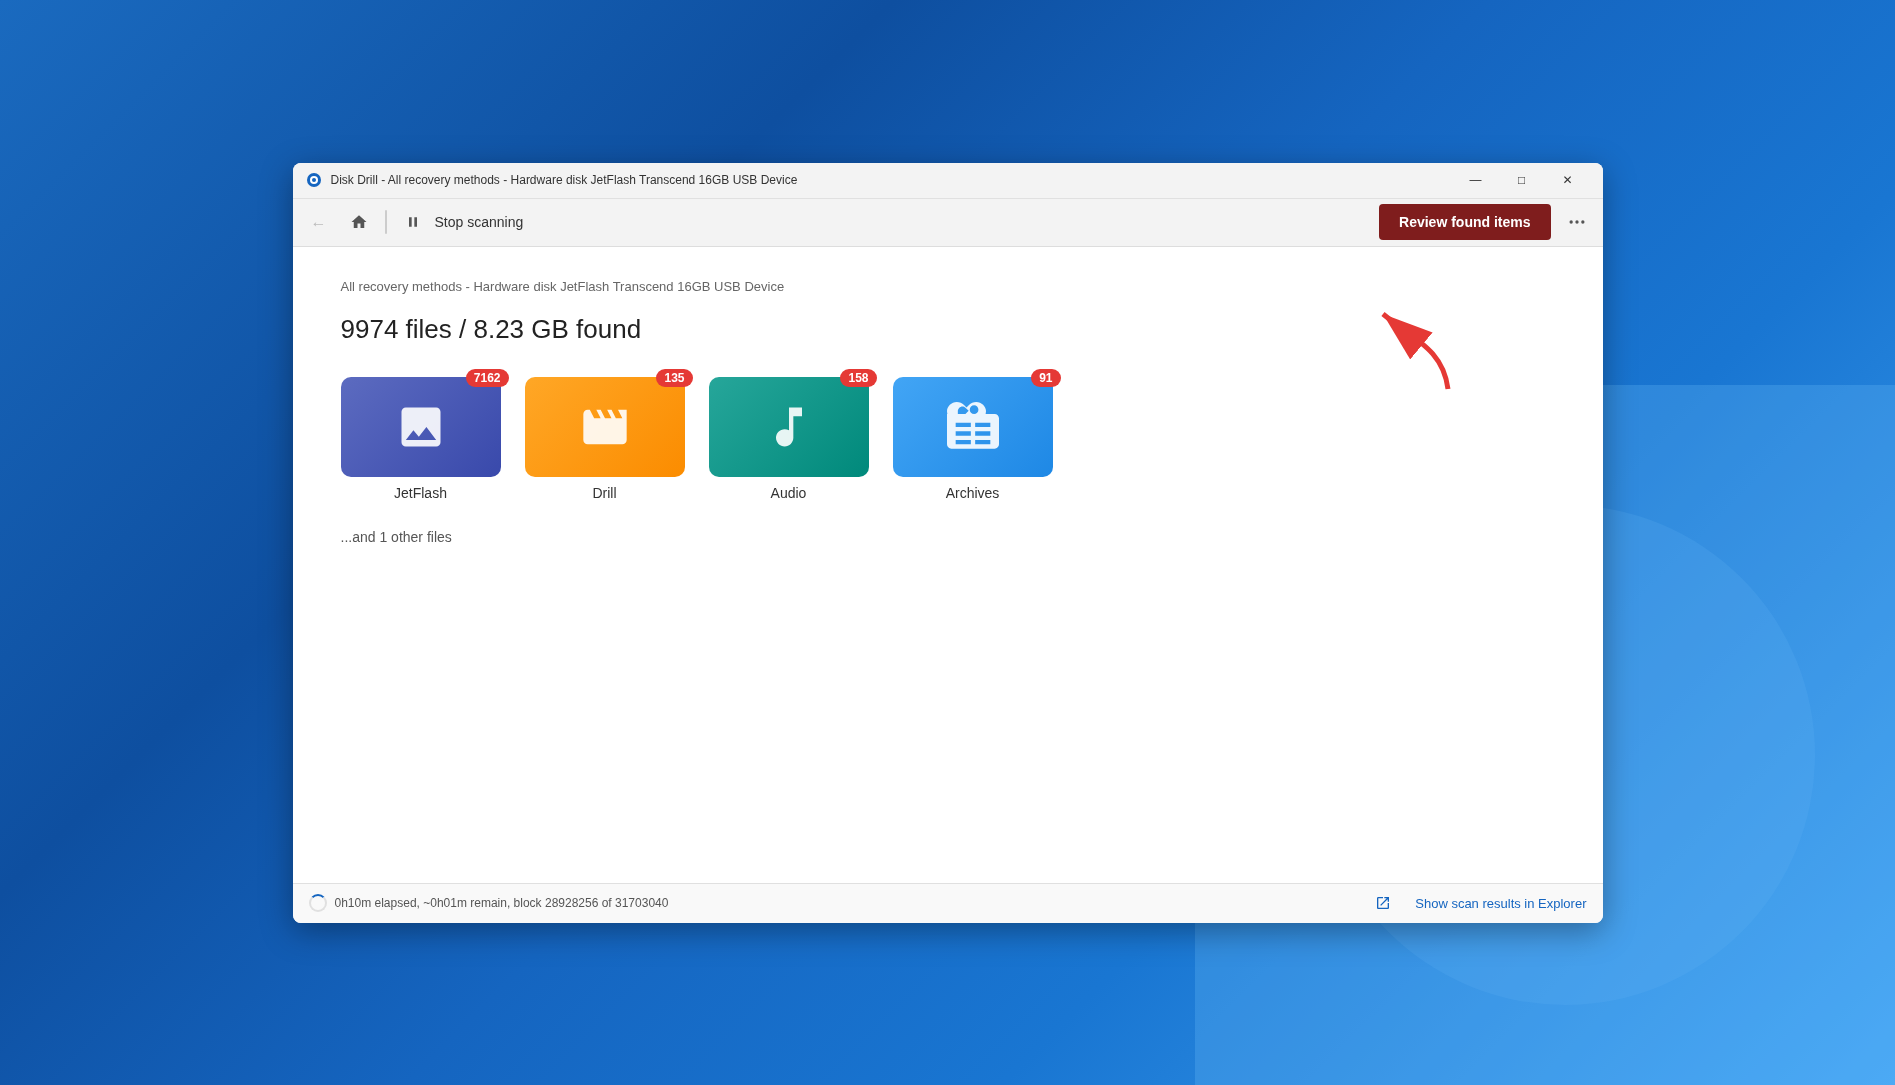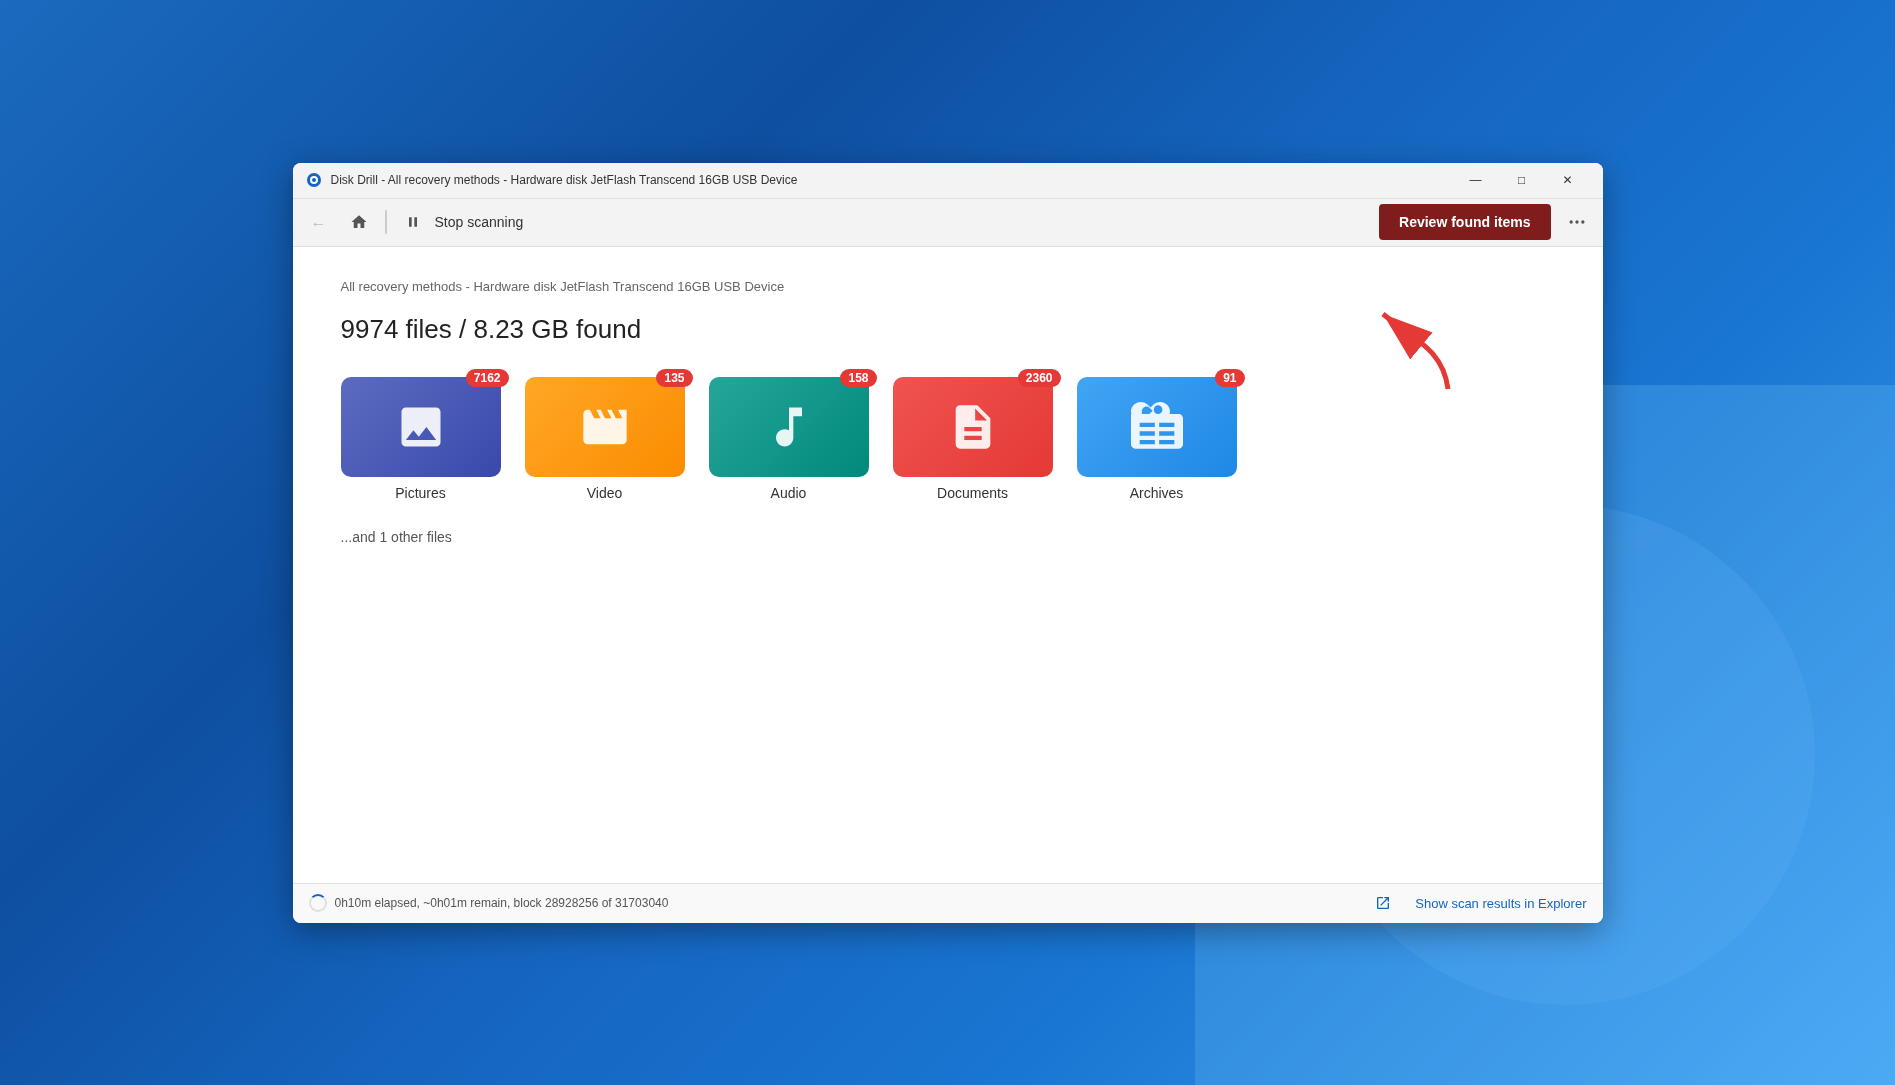--- a/index.html
+++ b/index.html
@@ -354,52 +354,43 @@
 
     <div class="categories-row">
 
       <div class="category-item">
         <div class="category-tile tile-pictures">
           <span class="badge">7162</span>
           <svg viewBox="0 0 24 24">
               <path d="M21 19V5c0-1.1-.9-2-2-2H5c-1.1 0-2 .9-2 2v14c0 1.1.9 2 2 2h14c1.1 0 2-.9 2-2zM8.5 13.5l2.5 3.01L14.5 12l4.5 6H5l3.5-4.5z"></path>
             </svg>
         </div>
-        <span class="category-label">Pictures</span>
+        <span class="category-label">JetFlash</span>
       </div>
 
       <div class="category-item">
         <div class="category-tile tile-video">
           <span class="badge">135</span>
           <svg viewBox="0 0 24 24">
               <path d="M18 4l2 4h-3l-2-4h-2l2 4h-3l-2-4H8l2 4H7L5 4H4c-1.1 0-1.99.9-1.99 2L2 18c0 1.1.9 2 2 2h16c1.1 0 2-.9 2-2V4h-4z"></path>
             </svg>
         </div>
-        <span class="category-label">Video</span>
+        <span class="category-label">Drill</span>
       </div>
 
       <div class="category-item">
         <div class="category-tile tile-audio">
           <span class="badge">158</span>
           <svg viewBox="0 0 24 24">
               <path d="M12 3v10.55c-.59-.34-1.27-.55-2-.55-2.21 0-4 1.79-4 4s1.79 4 4 4 4-1.79 4-4V7h4V3h-6z"></path>
             </svg>
         </div>
         <span class="category-label">Audio</span>
       </div>
 
-      <div class="category-item">
-        <div class="category-tile tile-documents">
-          <span class="badge">2360</span>
-          <svg viewBox="0 0 24 24">
-              <path d="M14 2H6c-1.1 0-1.99.9-1.99 2L4 20c0 1.1.89 2 1.99 2H18c1.1 0 2-.9 2-2V8l-6-6zm2 16H8v-2h8v2zm0-4H8v-2h8v2zm-3-5V3.5L18.5 9H13z"></path>
-            </svg>
-        </div>
-        <span class="category-label">Documents</span>
-      </div>
 
       <div class="category-item">
         <div class="category-tile tile-archives">
           <span class="badge">91</span>
           <svg viewBox="0 0 24 24">
               <path d="M20 6h-2.18c.07-.44.18-.88.18-1.33C18 2.54 15.96.5 13.5.5c-1.32 0-2.5.54-3.36 1.4L9 3.04 7.86 1.9C7 1.04 5.82.5 4.5.5 2.04.5 0 2.54 0 4.67c0 .45.11.89.18 1.33H0v14c0 1.1.9 2 2 2h20c1.1 0 2-.9 2-2V8c0-1.1-.9-2-2-2zm-7.5-4c1.1 0 2 .9 2 2s-.9 2-2 2-2-.9-2-2 .9-2 2-2zM5 4.67C5 3.58 5.98 2.5 7.1 2.5c.53 0 1.04.21 1.41.59L10 4.5 8.51 5.99 8.5 6H5v-1.33zM11 20H4v-2h7v2zm0-4H4v-2h7v2zm0-4H4v-2h7v2zm9 8h-7v-2h7v2zm0-4h-7v-2h7v2zm0-4h-7v-2h7v2z"></path>
             </svg>
         </div>
         <span class="category-label">Archives</span>
       </div>

